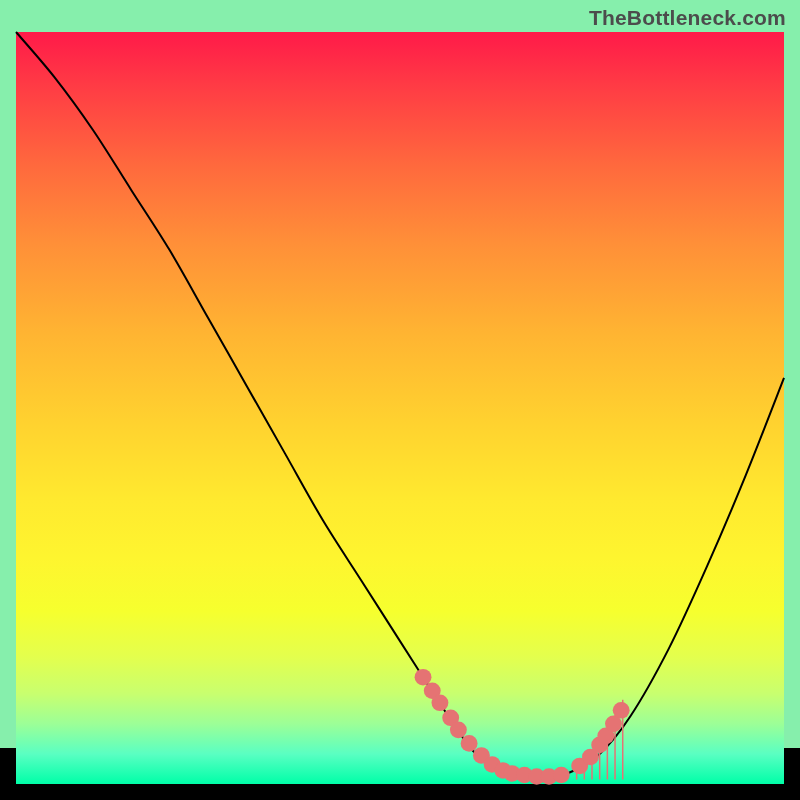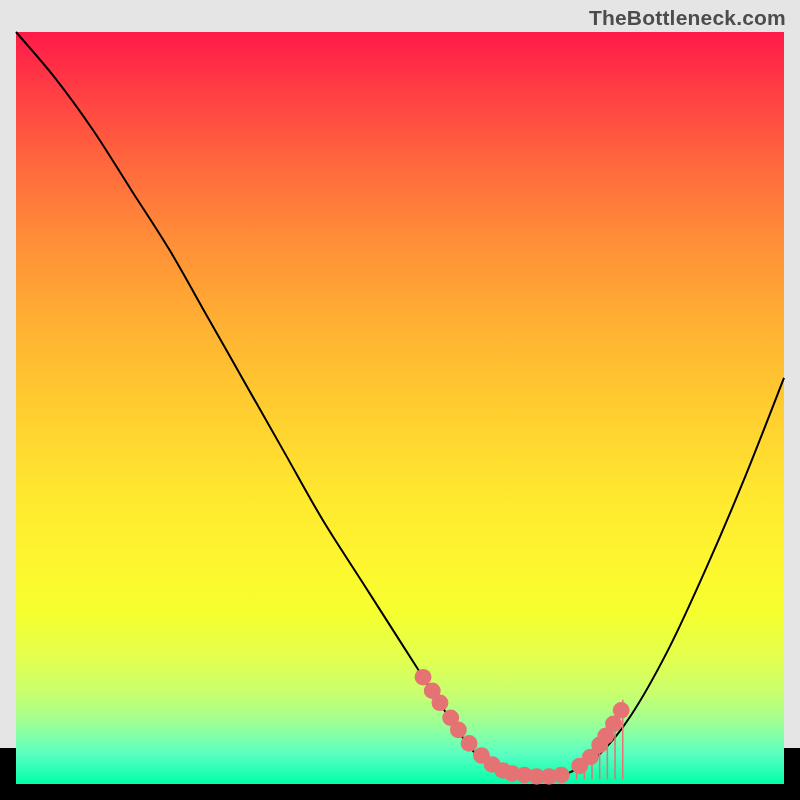--- a/index.html
+++ b/index.html
@@ -1,21 +1,21 @@
 <!DOCTYPE html>
 <html><head>
 <meta charset="utf-8">
 <style>
   * { margin: 0; padding: 0; box-sizing: border-box; }
   html, body { width: 800px; height: 800px; overflow: hidden; background: #000; }
   .frame {
     position: relative;
     width: 800px;
     height: 748px;
-    background: #e5e5e5;
+    background: #86efac;
   }
   .watermark {
     position: absolute;
     top: 6px;
     right: 14px;
     font-family: Arial, Helvetica, sans-serif;
     font-size: 21px;
     font-weight: bold;
     color: #4c4c4c;
     letter-spacing: 0.2px;

